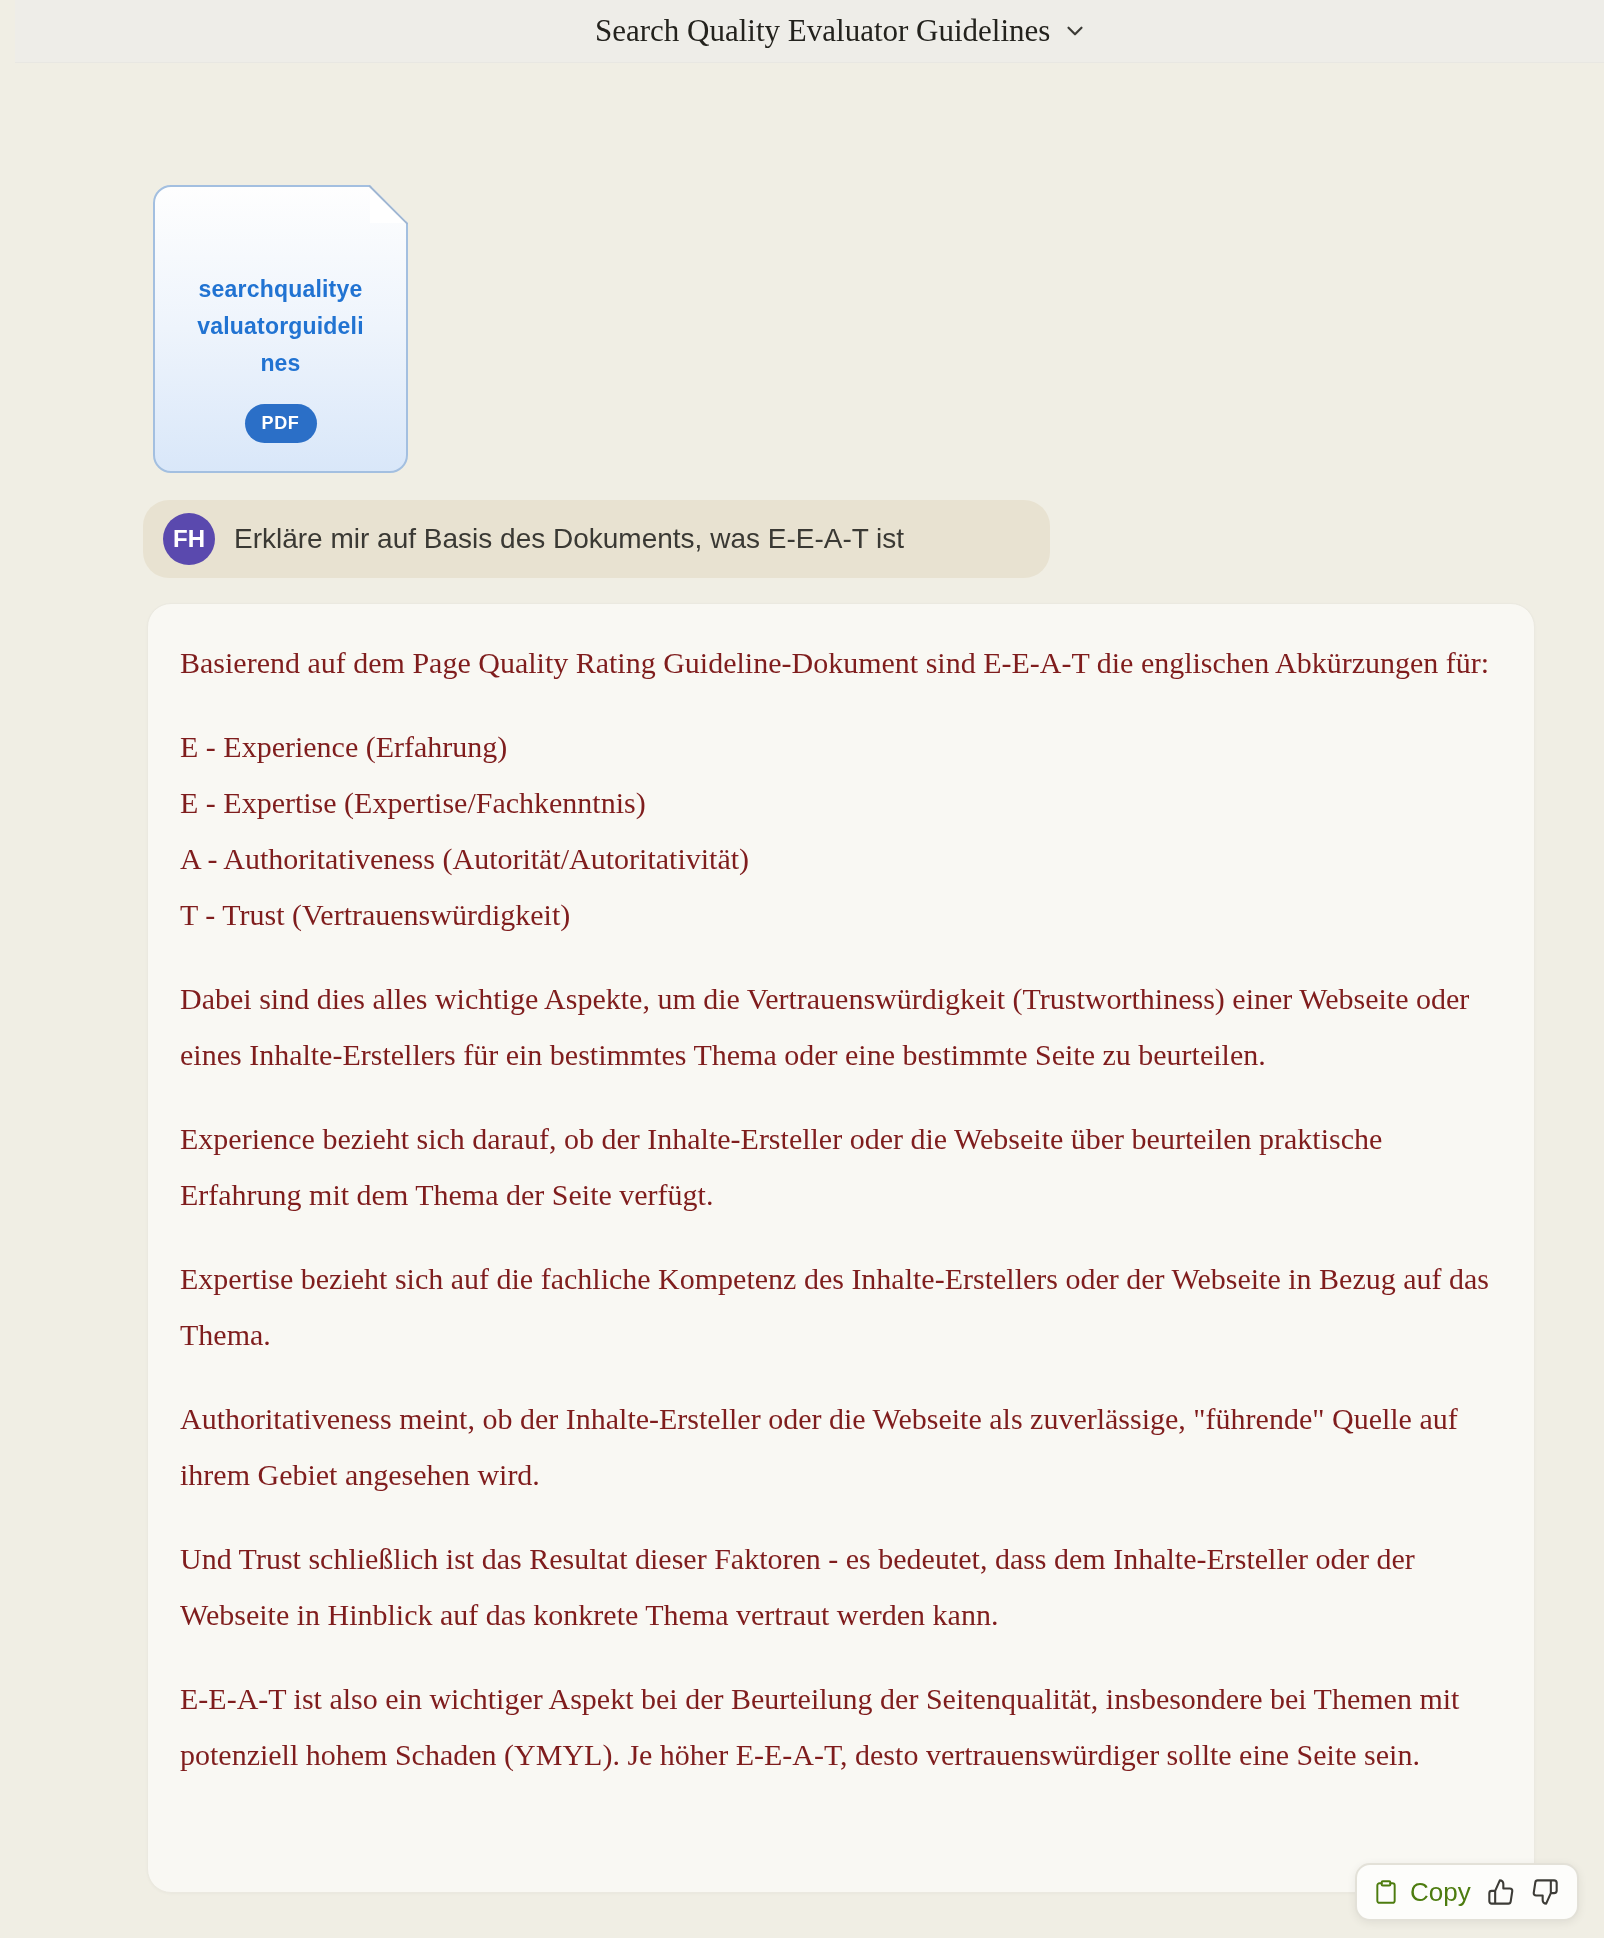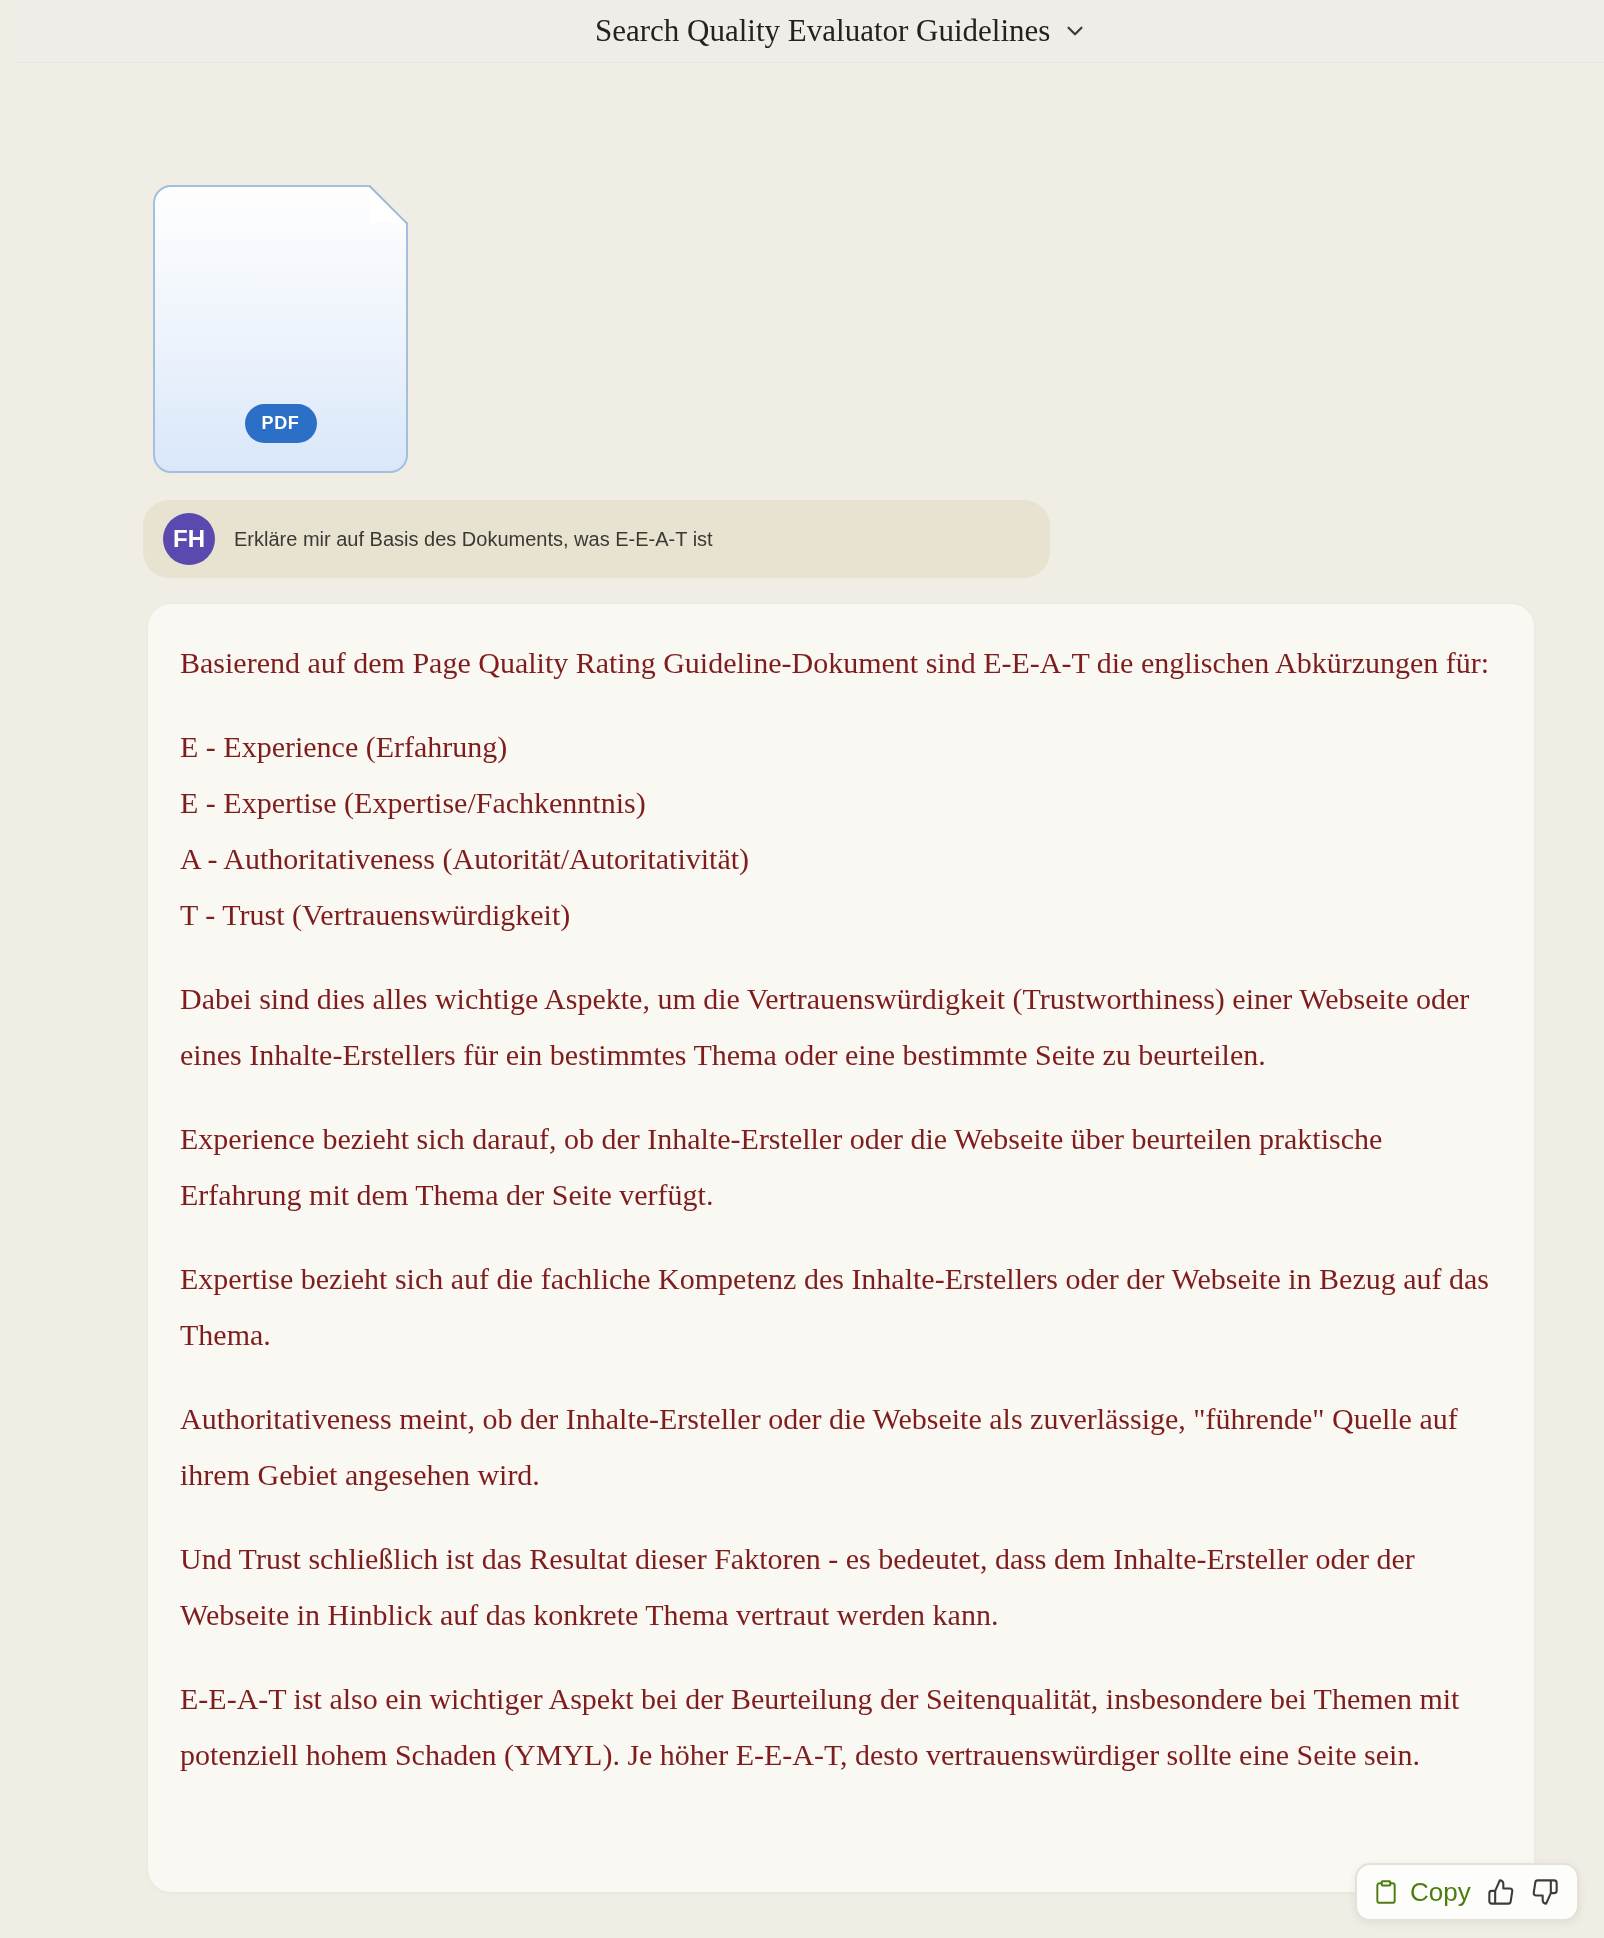--- a/index.html
+++ b/index.html
@@ -109,21 +109,21 @@
     flex: 0 0 auto;
     width: 52px; height: 52px;
     border-radius: 50%;
     background: #5a49ae;
     color: #ffffff;
     font-weight: bold;
     font-size: 24px;
     display: flex; align-items: center; justify-content: center;
   }
   .utext {
-    font-size: 20px;
+    font-size: 28px;
     color: #3a3934;
     white-space: nowrap;
   }
 
   
   .resp {
     position: absolute;
     left: 132px; top: 603px;
     width: 1388px; height: 1290px;
     box-sizing: border-box;
@@ -187,20 +187,23 @@
         </svg>
     </div>
   </header>
 
   <div class="attachment">
     <div class="fold">
       <div class="fold-cut"></div>
       <div class="fold-flap"></div>
       <div class="fold-line"></div>
     </div>
+    <div class="fname">searchqualitye
+valuatorguideli
+nes</div>
     <div class="fbadge">PDF</div>
   </div>
 
   <div class="user-row">
     <div class="avatar">FH</div>
     <div class="utext">Erkläre mir auf Basis des Dokuments, was E-E-A-T ist</div>
   </div>
 
   <div class="resp">
     <div class="md">

